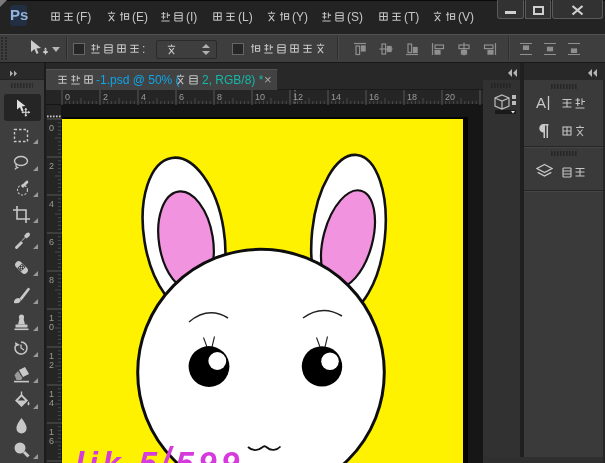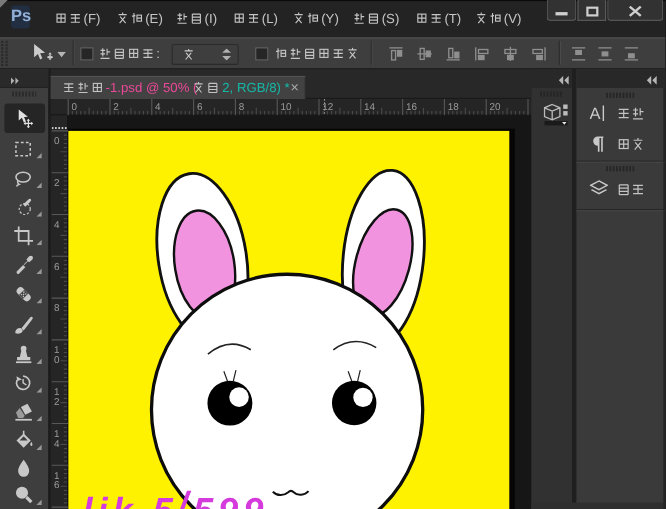--- a/index.html
+++ b/index.html
@@ -384,21 +384,21 @@
 <div class="abs" style="position:absolute;left:46px;top:69px;width:232px;height:21px;background:#424242;border-top:1px solid #525252;border-right:1px solid #2a2a2a;box-sizing:border-box;"></div>
 <svg class="abs" style="left:57px;top:74px;color:#c2c2c2" width="11" height="11">
     <use href="#k2"></use>
   </svg>
 <svg class="abs" style="left:70px;top:74px;color:#c2c2c2" width="11" height="11">
     <use href="#k5"></use>
   </svg>
 <svg class="abs" style="left:83px;top:74px;color:#c2c2c2" width="11" height="11">
     <use href="#k1"></use>
   </svg>
-<div class="abs" style="left:96px;top:73px;font-size:12px;color:#ec4899;white-space:pre;">-1.psd @ 50% (</div>
+<div class="abs" style="left:96px;top:73px;font-size:12px;color:#0ea5e9;white-space:pre;">-1.psd @ 50% (</div>
 <svg class="abs" style="left:175px;top:74px;color:#c2c2c2" width="11" height="11">
     <use href="#k3"></use>
   </svg>
 <svg class="abs" style="left:188px;top:74px;color:#c2c2c2" width="11" height="11">
     <use href="#k6"></use>
   </svg>
 <div class="abs" style="left:202px;top:73px;font-size:12px;color:#14b8a6;white-space:pre;">2, RGB/8) *</div>
 <div class="abs" style="left:264px;top:72px;font-size:13px;color:#a8a8a8;">×</div>
 <div class="abs" style="position:absolute;left:46px;top:90px;width:437px;height:15px;background:#252525;border-bottom:1px solid #151515;box-sizing:border-box;"></div>
 <div class="abs" style="position:absolute;left:46px;top:105px;width:16px;height:358px;background:#252525;border-right:1px solid #151515;box-sizing:border-box;"></div>

